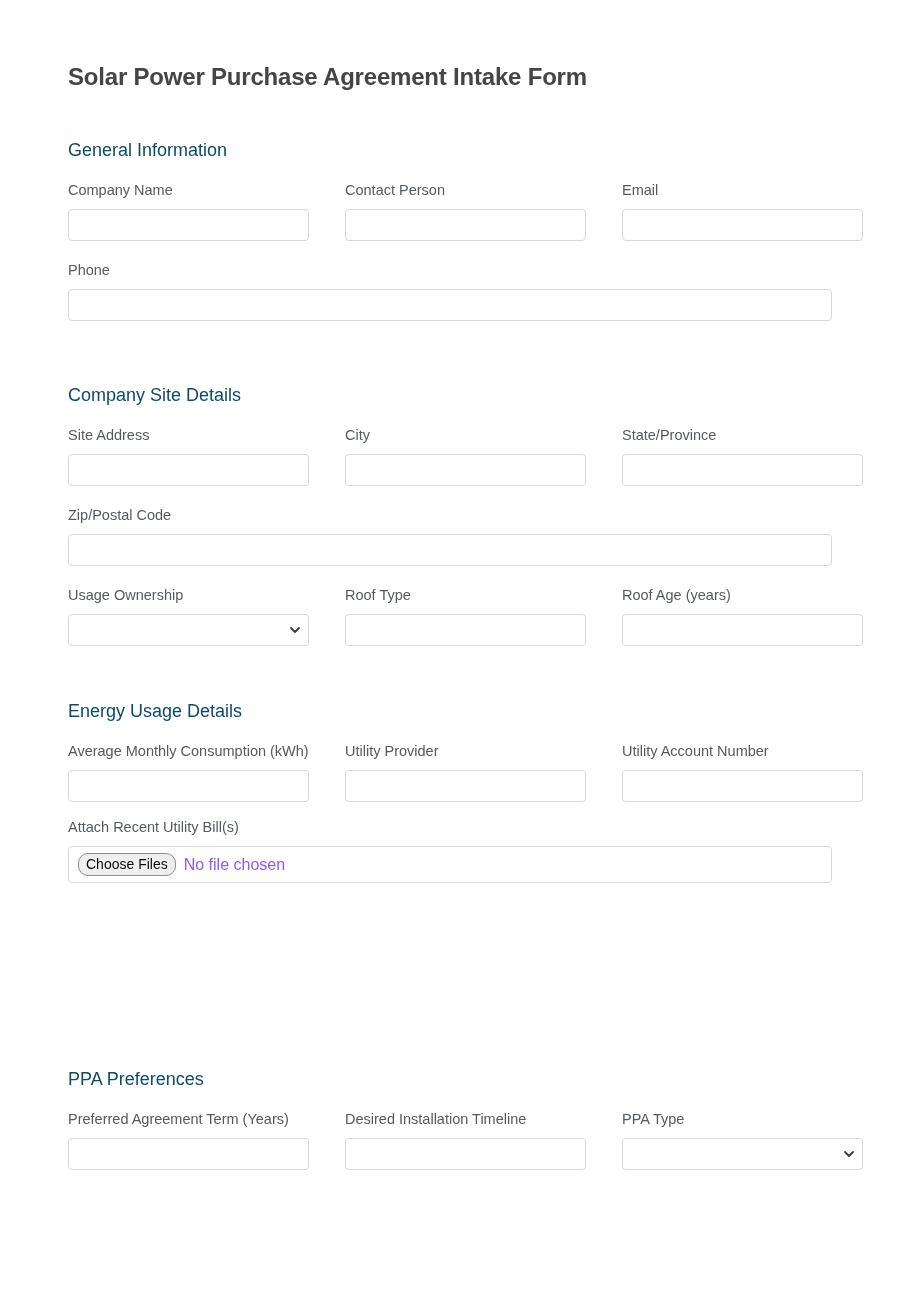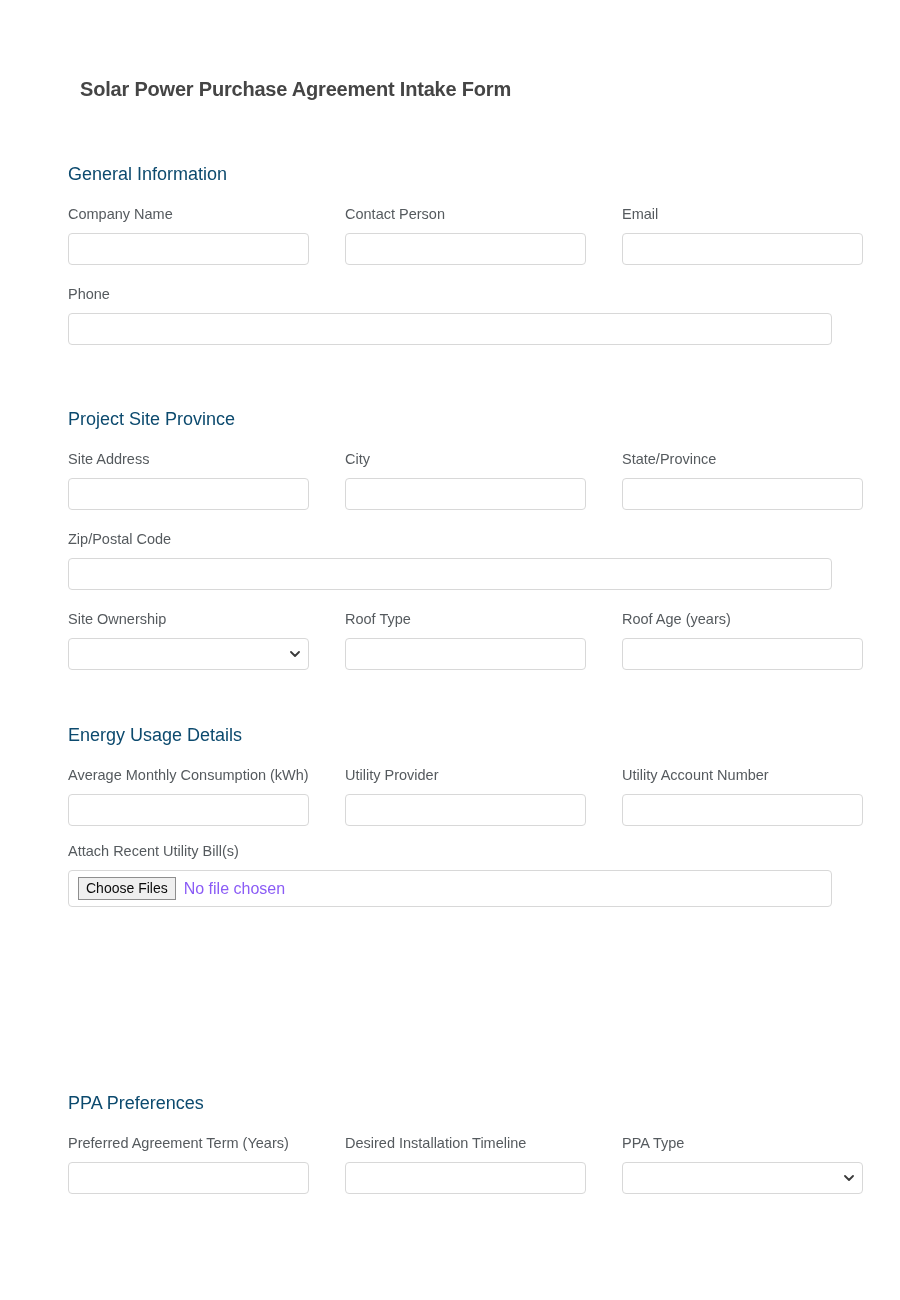--- a/index.html
+++ b/index.html
@@ -18,23 +18,23 @@
 
   .page {
     width: 900px;
     height: 1300px;
     position: relative;
     box-sizing: border-box;
     padding: 0 68px;
   }
 
   .form-title {
-    margin: 12px;
+    margin: 0;
     padding-top: 58px;
-    font-size: 20px;
+    font-size: 24px;
     line-height: 38px;
     font-weight: bold;
     color: #454545;
     letter-spacing: -0.2px;
   }
 
   .section {
     margin-top: 0;
   }
 
@@ -129,21 +129,21 @@
     align-items: center;
     padding: 0 9px;
   }
   .choose-files-btn {
     font-family: "Liberation Sans", sans-serif;
     font-size: 14px;
     line-height: 17px;
     color: #0a0a0a;
     background: #efefef;
     border: 1px solid #8e8e8e;
-    border-radius: 0;
+    border-radius: 10px;
     padding: 2px 7px;
     cursor: default;
   }
   .file-status {
     font-size: 16px;
     color: #8b5cf6;
     margin-left: 8px;
     white-space: nowrap;
   }
 
@@ -178,21 +178,21 @@
 
     <div class="row">
       <div class="field full">
         <div class="field-label">Phone</div>
         <input class="control" type="text" placeholder="" style="">
       </div>
     </div>
   </div>
 
   <div class="section sec-site">
-    <div class="section-heading">Project Site Province</div>
+    <div class="section-heading">Company Site Details</div>
 
     <div class="row">
       <div class="field">
         <div class="field-label">Site Address</div>
         <input class="control" type="text" placeholder="" style="">
       </div>
       <div class="field">
         <div class="field-label">City</div>
         <input class="control" type="text" placeholder="" style="">
       </div>
@@ -204,21 +204,21 @@
 
     <div class="row">
       <div class="field full">
         <div class="field-label">Zip/Postal Code</div>
         <input class="control" type="text" placeholder="" style="">
       </div>
     </div>
 
     <div class="row">
       <div class="field">
-        <div class="field-label">Site Ownership</div>
+        <div class="field-label">Usage Ownership</div>
         <div class="select-wrap">
           <select class="control">
             <option></option>
           </select>
           <span class="chevron">
             <svg width="10" height="10" viewBox="0 0 10 10" xmlns="http://www.w3.org/2000/svg">
               <path d="M1 3 L5 7 L9 3" fill="none" stroke="#3a3a3a" stroke-width="1.8" stroke-linecap="round" stroke-linejoin="round"></path>
             </svg>
           </span>
         </div>

